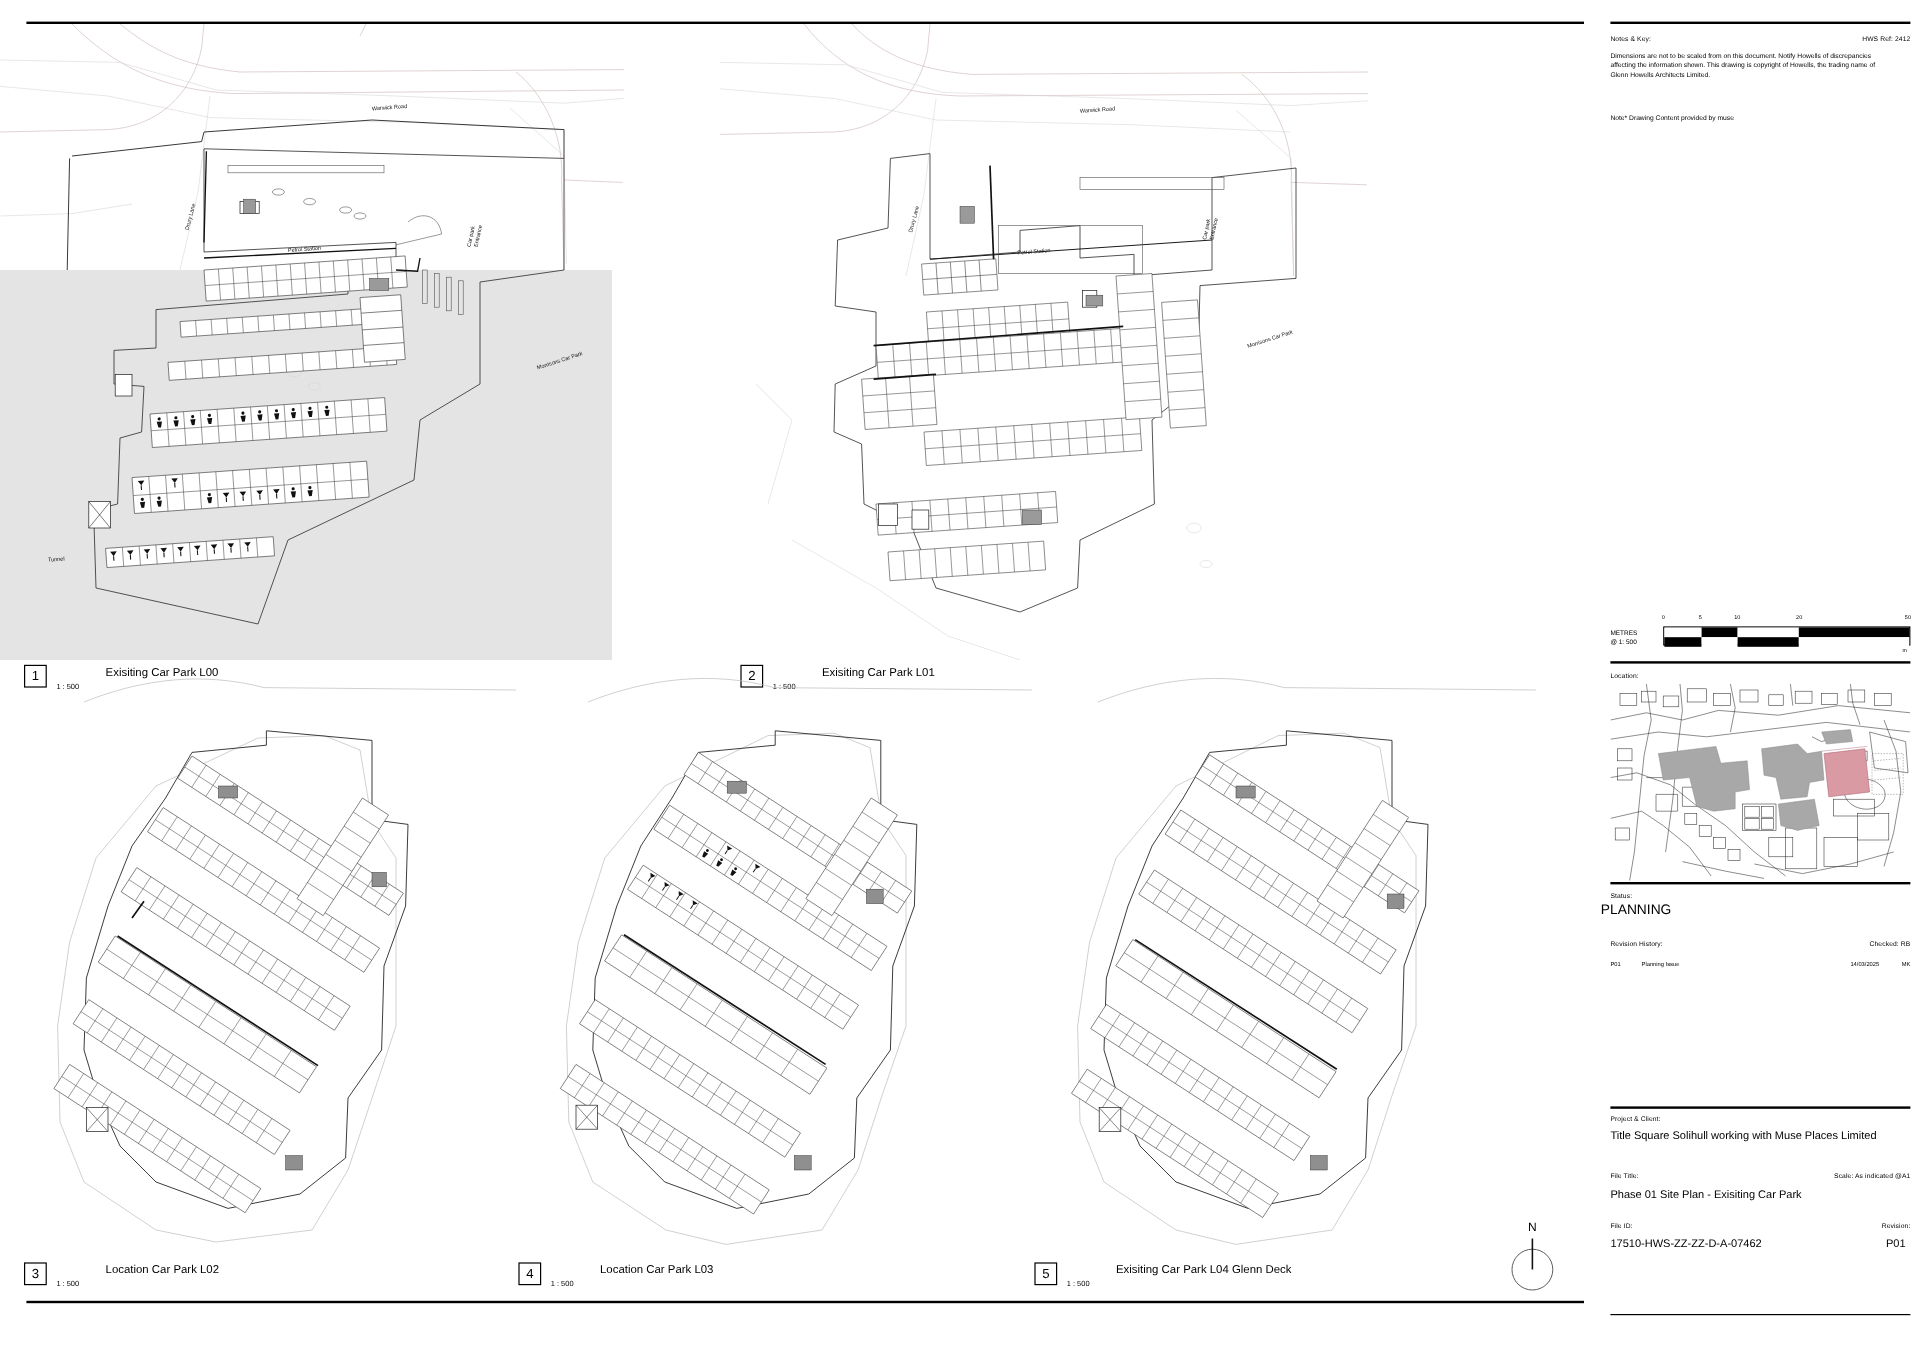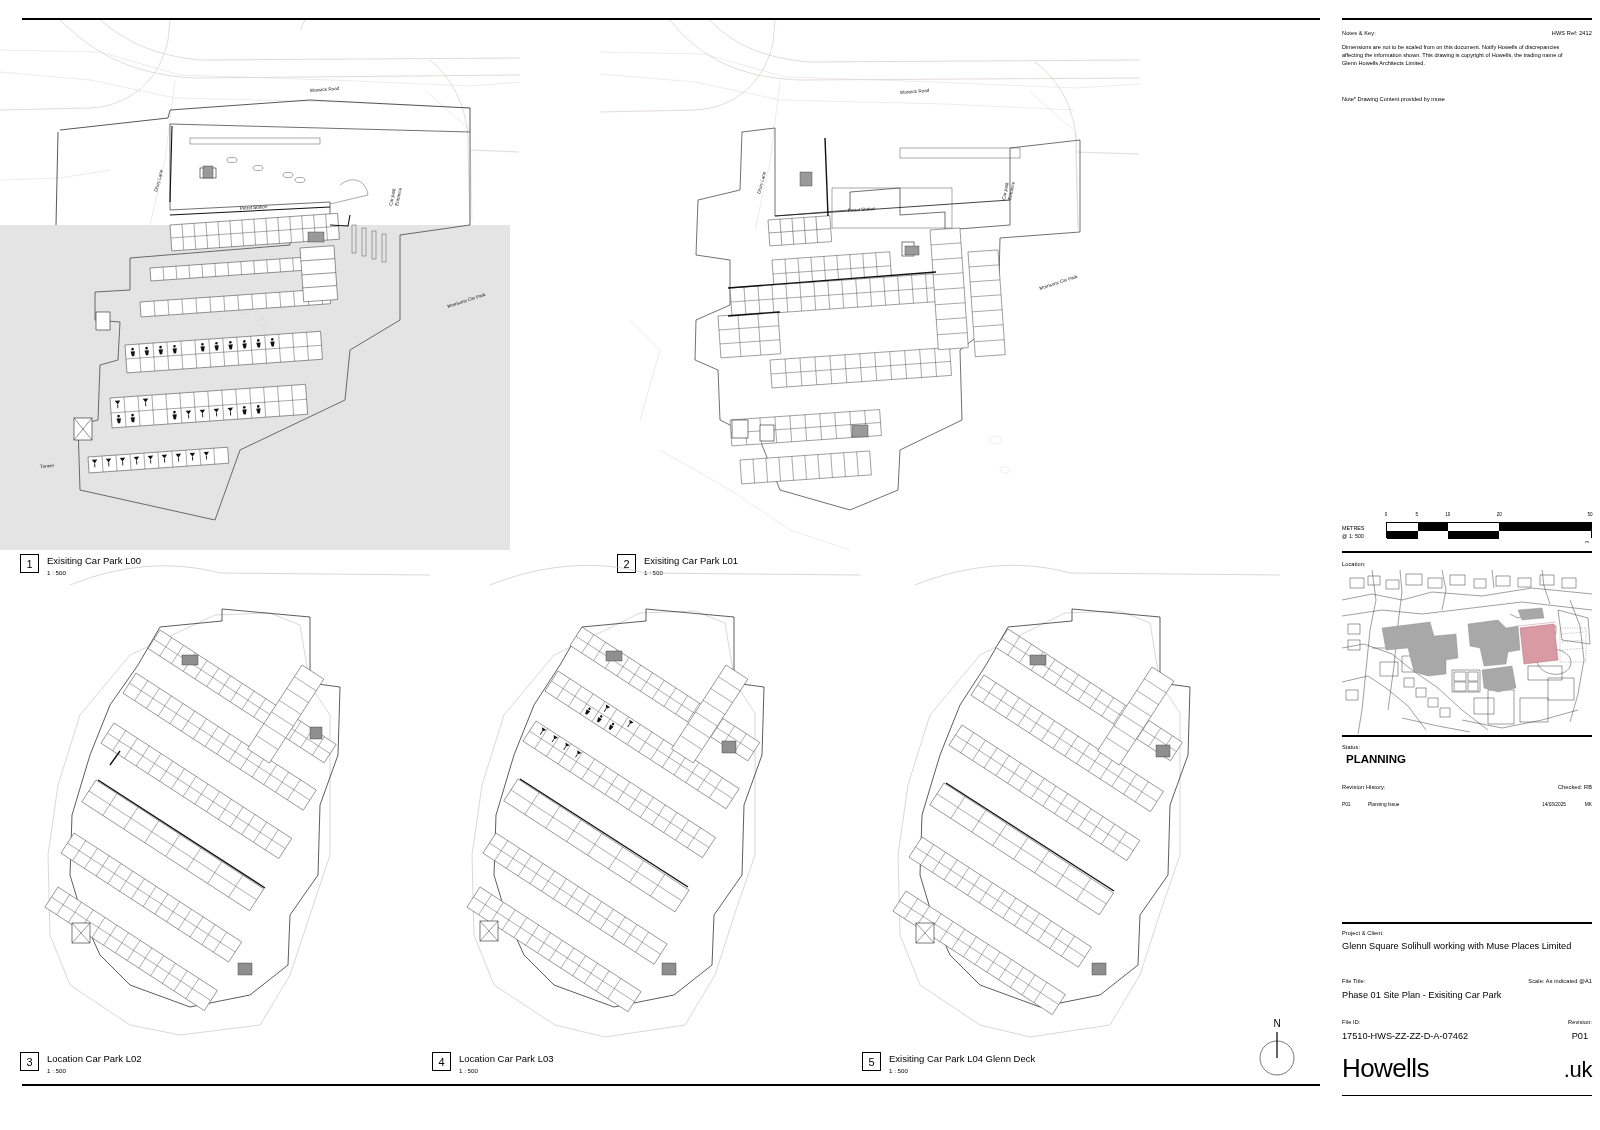--- a/index.html
+++ b/index.html
@@ -48,20 +48,21 @@
     border: 1.1px solid #000;
     font-size: 11px;
     display: flex; align-items: center; justify-content: center;
     color: #000;
     flex: none;
   }
   .view-text { padding-top: 1px; }
   .view-name {
     font-size: 9.5px; color: #000; line-height: 11px;
     white-space: nowrap;
+    margin-left: 41px;
   }
   .view-scale {
     font-size: 6.2px; color: #000; margin-top: 3px;
   }
 
   
   #title-panel {
     position: absolute;
     left: 1330px; top: 0;
     width: 270px; height: 1130px;
@@ -117,22 +118,22 @@
   #location-map {
     position: absolute; left: 12px; top: 570px;
     width: 250px; height: 164px;
     background: #fff;
     overflow: hidden;
   }
   #location-map svg { display: block; }
 
   #status-label { position: absolute; left: 12px; top: 744px; }
   #status-value {
-    position: absolute; left: 16px; top: 753px;
-    font-size: 11.5px; color: #000; font-weight: bold;
+    position: absolute; left: 4px; top: 753px;
+    font-size: 11.5px; color: #000;
   }
   #rev-head {
     position: absolute; left: 12px; top: 784px; width: 250px;
     display: flex; justify-content: space-between;
   }
   #rev-table {
     position: absolute; left: 12px; top: 800px; width: 250px;
   }
   .rev-row { display: flex; font-size: 4.8px; color: #000; line-height: 9px; }
   .rev-c1 { width: 26px; }
@@ -1361,35 +1362,31 @@
       <div class="rev-row">
         <span class="rev-c1">P01</span>
         <span class="rev-c2">Planning Issue</span>
         <span class="rev-c3">14/03/2025</span>
         <span class="rev-c4">MK</span>
       </div>
     </div>
 
     <div class="panel-rule" style="top:922px;"></div>
     <div id="proj-label" class="lbl-sm">Project &amp; Client:</div>
-    <div id="proj-value">Glenn Square Solihull working with Muse Places Limited</div>
+    <div id="proj-value">Title Square Solihull working with Muse Places Limited</div>
 
     <div id="ft-row">
       <span class="lbl-sm">File Title:</span>
       <span class="lbl-sm">Scale: As indicated @A1</span>
     </div>
     <div id="ft-value">Phase 01 Site Plan - Exisiting Car Park</div>
 
     <div id="fid-row">
       <span class="lbl-sm">File ID:</span>
       <span class="lbl-sm">Revision:</span>
     </div>
     <div id="fid-value">17510-HWS-ZZ-ZZ-D-A-07462</div>
     <div id="rev-value">P01</div>
 
-    <div id="logo-row">
-      <span id="logo-name">Howells</span>
-      <span id="logo-tld">.uk</span>
-    </div>
     <div class="panel-hair" style="top:1095px;"></div>
   </div>
 
 </div>
 
 </body></html>

